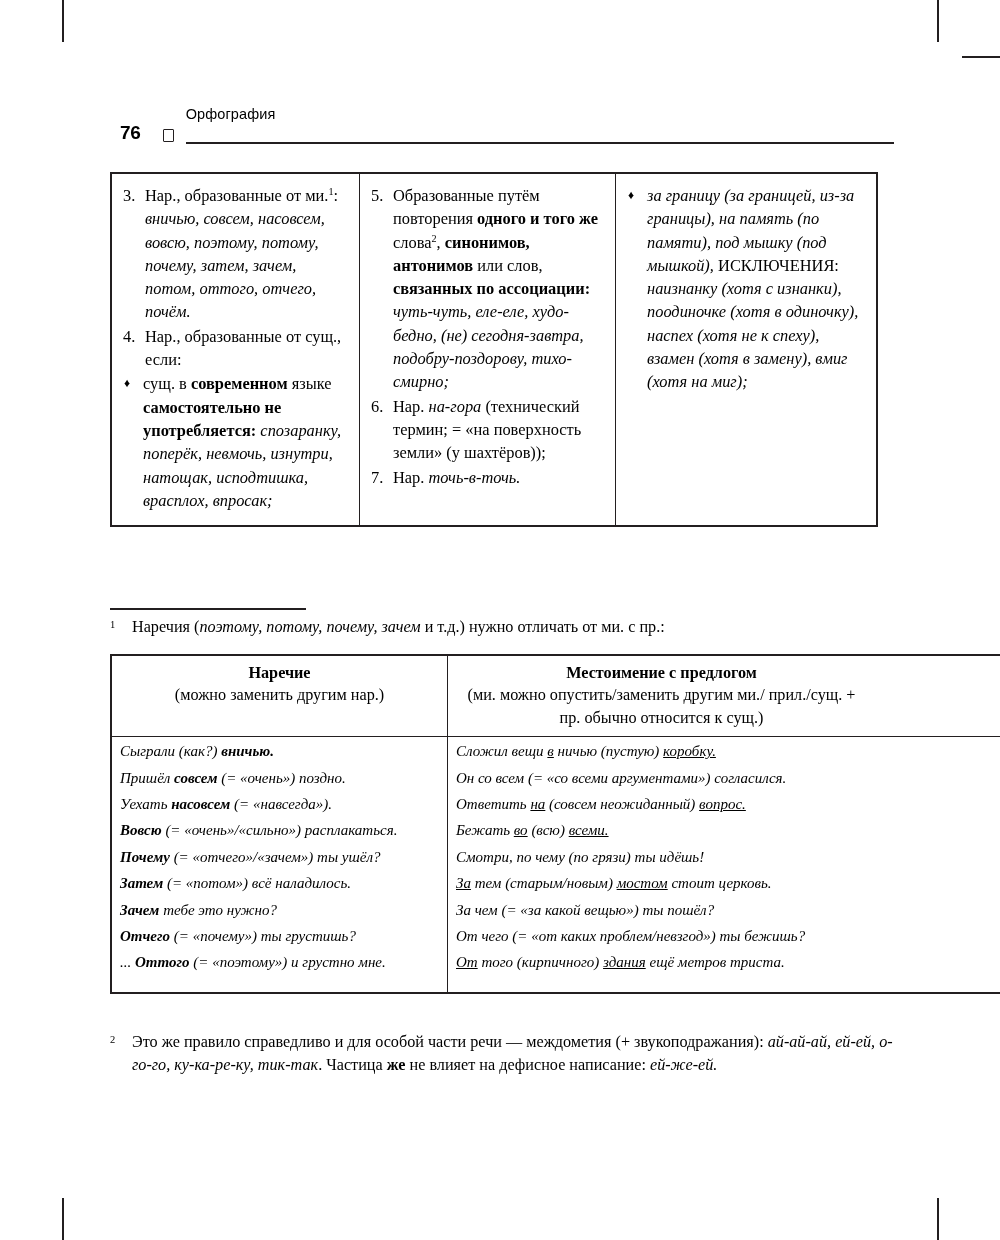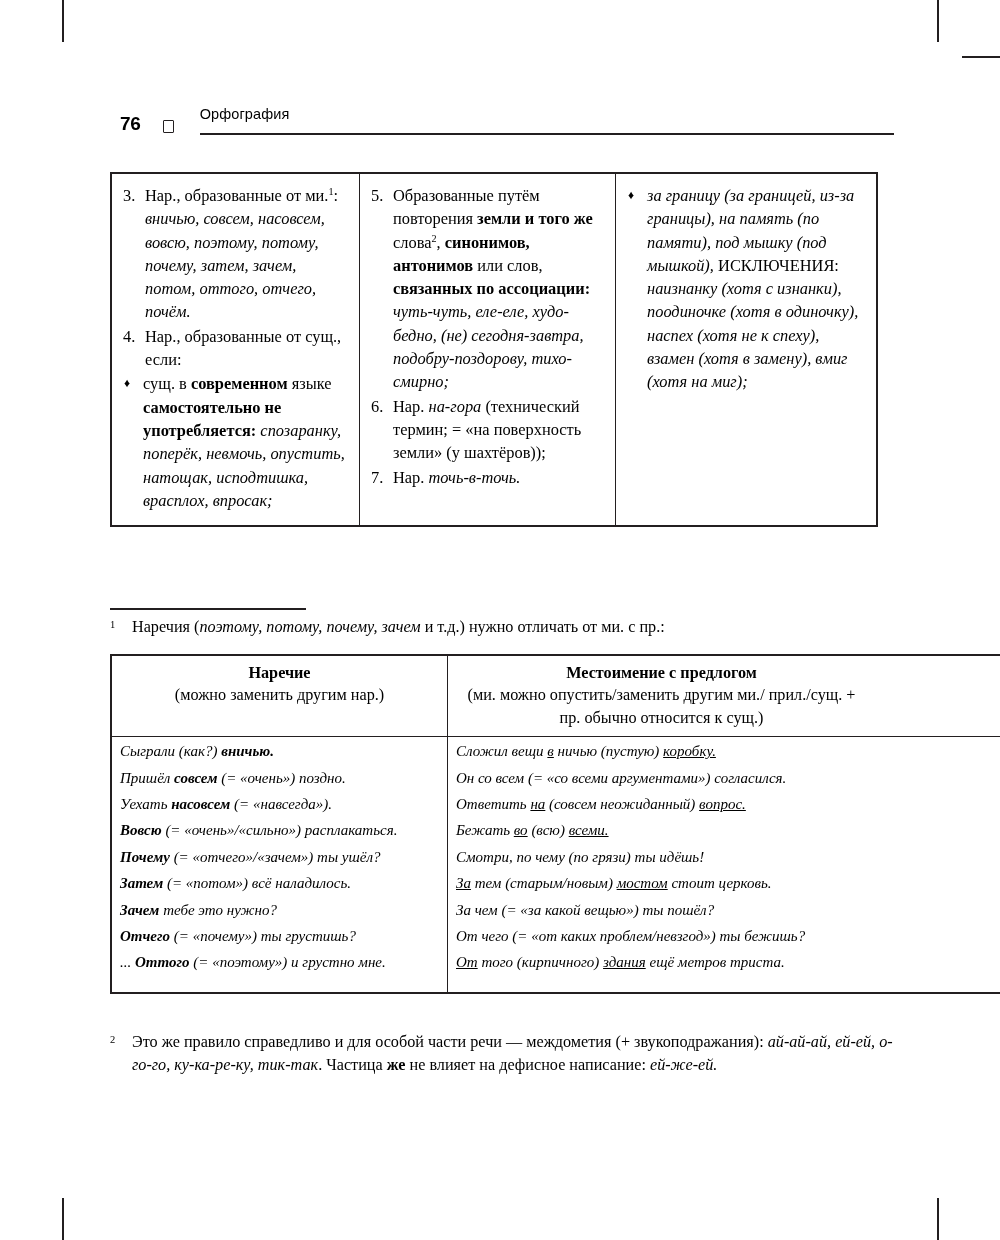--- a/index.html
+++ b/index.html
@@ -50,24 +50,24 @@
     margin-left: 22px;
     margin-bottom: 2px;
     width: 11px;
     height: 13px;
     border: 1.6px solid #231f20;
     box-sizing: border-box;
     border-radius: 1px;
     flex: none;
   }
   .head-title-wrap {
-    margin-left: 26px;
+    margin-left: 12px;
     flex: 1 1 auto;
     border-bottom: 2.2px solid #231f20;
-    padding-bottom: 10px;
+    padding-bottom: 19px;
   }
   .head-title {
     font-family: "Liberation Sans", "DejaVu Sans", sans-serif;
     font-size: 14.5px;
     line-height: 17px;
     letter-spacing: 0.1px;
     display: block;
   }
 
   
@@ -213,27 +213,27 @@
       <div class="rule-item">
         <span class="rule-marker">3.</span>
         <span class="rule-body">Нар., образованные от ми.<sup class="fn">1</sup>: <i>вничью, совсем, насовсем, вовсю, поэтому, потому, почему, затем, зачем, потом, оттого, отчего, почём.</i></span>
       </div>
       <div class="rule-item">
         <span class="rule-marker">4.</span>
         <span class="rule-body">Нар., образованные от сущ., если:</span>
       </div>
       <div class="rule-item">
         <span class="rule-marker bullet">♦</span>
-        <span class="rule-body">сущ. в <b>современном</b> языке <b>самостоятельно не употребляется:</b> <i>спозаранку, поперёк, невмочь, опустить, натощак, исподтишка, врасплох, впросак;</i></span>
+        <span class="rule-body">сущ. в <b>современном</b> языке <b>самостоятельно не употребляется:</b> <i>спозаранку, поперёк, невмочь, изнутри, натощак, исподтишка, врасплох, впросак;</i></span>
       </div>
     </div>
   <div class="rules-col c2">
       <div class="rule-item">
         <span class="rule-marker">5.</span>
-        <span class="rule-body">Образованные путём повторения <b>земли и того же</b> слова<sup class="fn">2</sup>, <b>синонимов, антонимов</b> или слов, <b>связанных по ассоциации:</b> <i>чуть-чуть, еле-еле, худо-бедно, (не) сегодня-завтра, подобру-поздорову, тихо-смирно;</i></span>
+        <span class="rule-body">Образованные путём повторения <b>одного и того же</b> слова<sup class="fn">2</sup>, <b>синонимов, антонимов</b> или слов, <b>связанных по ассоциации:</b> <i>чуть-чуть, еле-еле, худо-бедно, (не) сегодня-завтра, подобру-поздорову, тихо-смирно;</i></span>
       </div>
       <div class="rule-item">
         <span class="rule-marker">6.</span>
         <span class="rule-body">Нар. <i>на-гора</i> (технический термин; = «на поверхность земли» (у шахтёров));</span>
       </div>
       <div class="rule-item">
         <span class="rule-marker">7.</span>
         <span class="rule-body">Нар. <i>точь-в-точь.</i></span>
       </div>
     </div>

